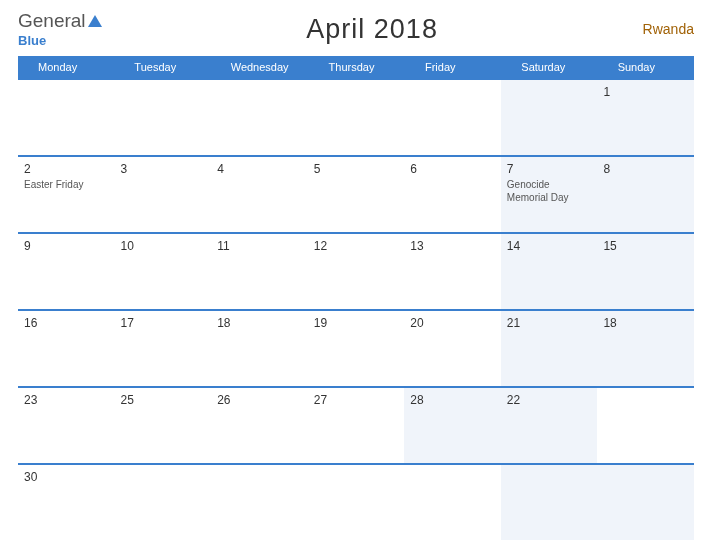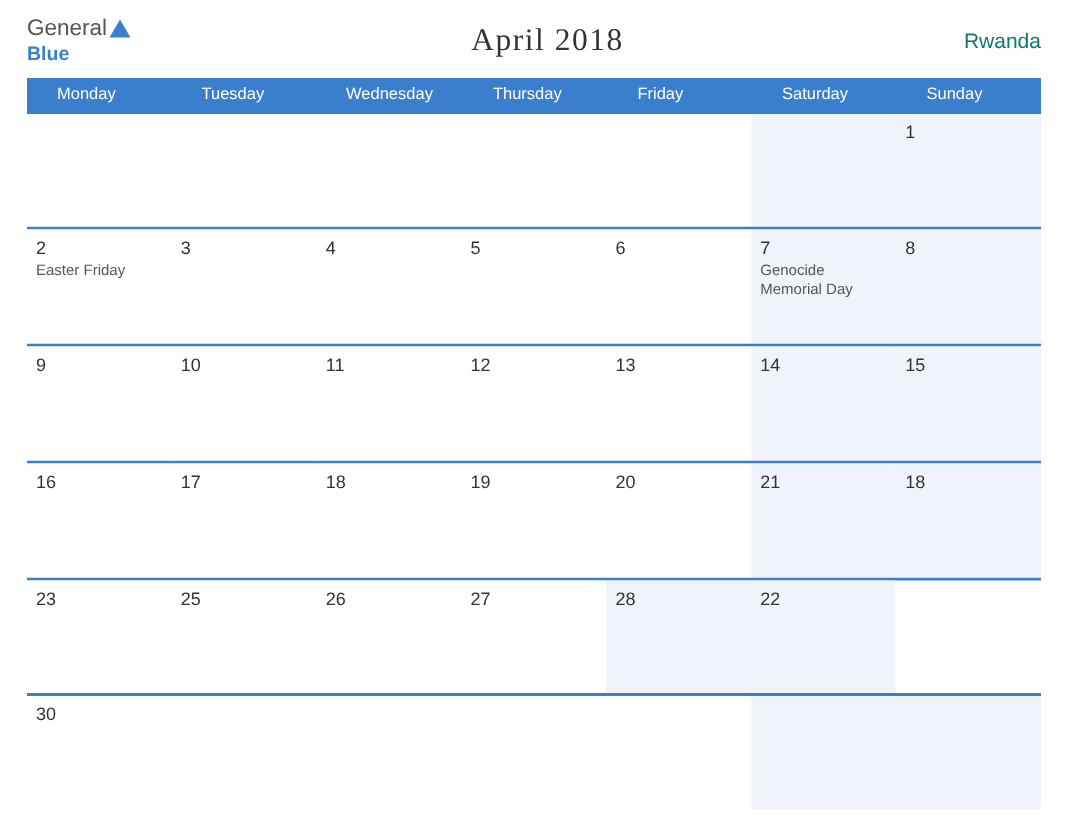--- a/index.html
+++ b/index.html
@@ -24,48 +24,47 @@
       align-items: center;
       justify-content: space-between;
       margin-bottom: 8px;
     }
     .logo {
       display: flex;
       align-items: center;
       gap: 2px;
     }
     .logo-text-general {
-      font-size: 15px;
+      font-size: 19px;
       color: #555;
       font-weight: normal;
     }
     .logo-text-blue {
       font-size: 13px;
       color: #3a7fce;
       font-weight: bold;
     }
     .logo-triangle {
       width: 0;
       height: 0;
       border-left: 7px solid transparent;
       border-right: 7px solid transparent;
       border-bottom: 12px solid #3a7fce;
       margin-left: 2px;
       margin-bottom: 1px;
     }
     .title {
-      font-size: 21px;
+      font-size: 27px;
       color: #333;
       font-weight: normal;
       letter-spacing: 1px;
-      font-family: Liberation Serif, serif;
     }
     .country {
       font-size: 14px;
-      color: #0f766e;
+      color: #a16207;
     }
     
     .calendar {
       flex: 1;
       display: flex;
       flex-direction: column;
     }
     .cal-header {
       display: grid;
       grid-template-columns: repeat(7, 1fr);

